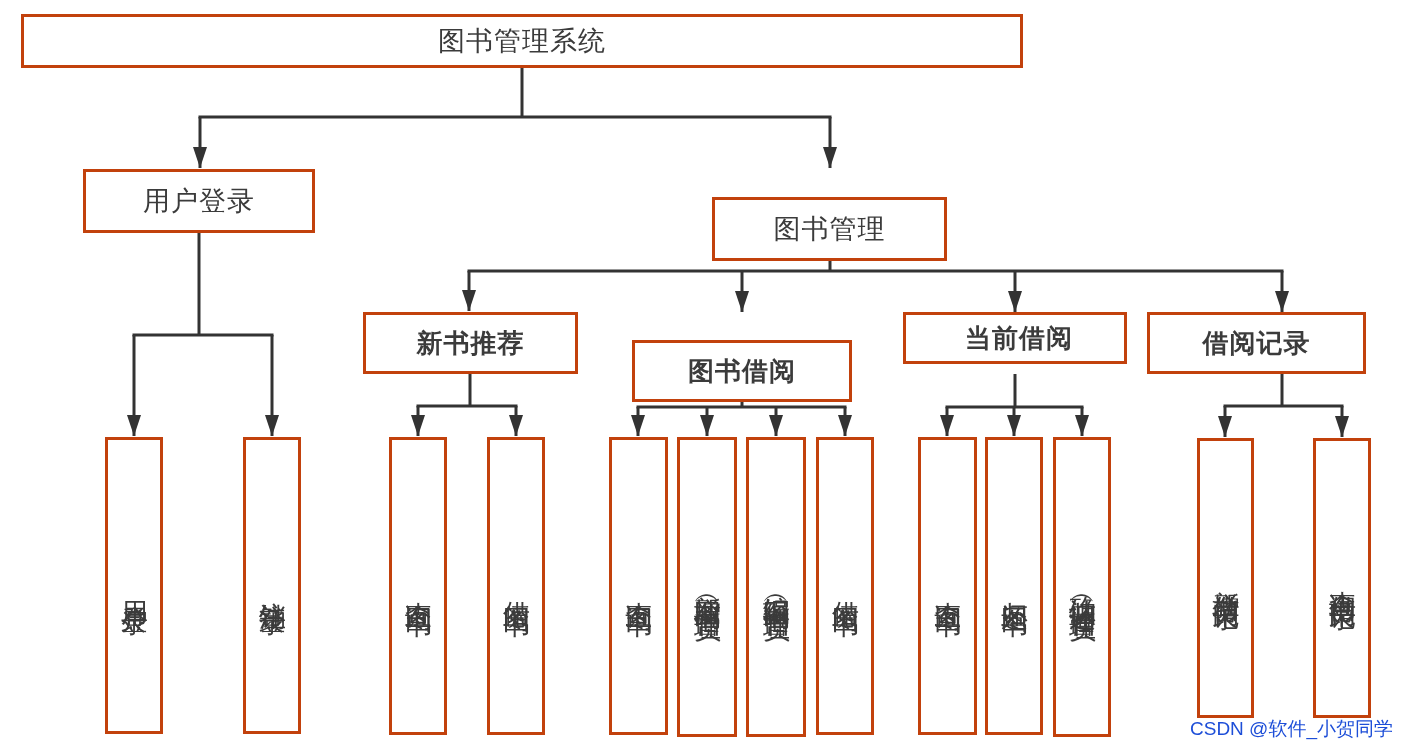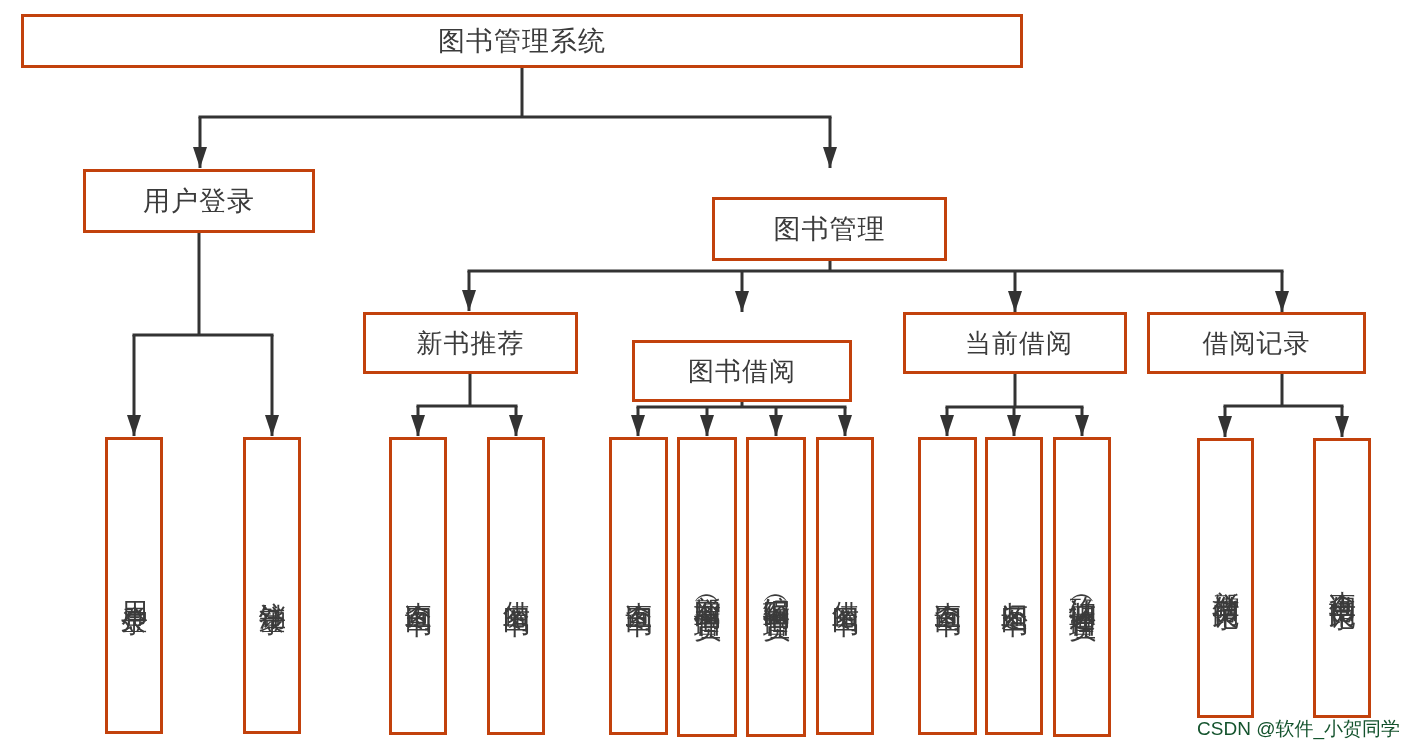--- a/index.html
+++ b/index.html
@@ -33,38 +33,39 @@
     justify-content: center;
     color: #3b3b3b;
     white-space: nowrap;
   }
   .box.h {
     font-size: 27px;
     letter-spacing: 1px;
   }
   .box.h.l2 {
     font-size: 26px;
+    font-weight: bold;
   }
   .box.v {
     writing-mode: vertical-rl;
     text-orientation: mixed;
     font-size: 27px;
     letter-spacing: 3px;
     white-space: normal;
     line-height: 1;
   }
   .watermark {
     position: absolute;
     left: 1190px;
     top: 716px;
     width: 210px;
     font-size: 19px;
-    color: #14532d;
+    color: #1d4ed8;
     letter-spacing: 0px;
-    text-align: right;
+    text-align: left;
     z-index: 5;
   }
 </style>
 </head>
 <body>
 
 <div class="stage">
 
   <svg class="connectors" width="1405" height="747" viewBox="0 0 1405 747" xmlns="http://www.w3.org/2000/svg">
     <defs>
@@ -116,21 +117,21 @@
     </g>
   </svg>
 
   <div class="box h" style="left:21px; top:14px; width:1002px; height:54px;">图书管理系统</div>
 
   <div class="box h" style="left:83px; top:169px; width:232px; height:64px;">用户登录</div>
   <div class="box h" style="left:712px; top:169px; width:235px; height:64px;margin-top:28px;">图书管理</div>
 
   <div class="box h l2" style="left:363px; top:312px; width:215px; height:62px;">新书推荐</div>
   <div class="box h l2" style="left:632px; top:312px; width:220px; height:62px;margin-top:28px;">图书借阅</div>
-  <div class="box h l2" style="left:903px; top:312px; width:224px; height:62px;padding-left:8px;">当前借阅</div>
+  <div class="box h l2" style="left:903px; top:312px; width:224px; height:52px;padding-left:8px;">当前借阅</div>
   <div class="box h l2" style="left:1147px; top:312px; width:219px; height:62px;">借阅记录</div>
 
   <div class="box v" style="left:105px; top:437px; width:58px; height:297px;">用户登录</div>
   <div class="box v" style="left:243px; top:437px; width:58px; height:297px;">注销登录</div>
 
   <div class="box v" style="left:389px; top:437px; width:58px; height:298px;">查询图书</div>
   <div class="box v" style="left:487px; top:437px; width:58px; height:298px;">借阅图书</div>
 
   <div class="box v" style="left:609px; top:437px; width:59px; height:298px;">查询图书</div>
   <div class="box v" style="left:677px; top:437px; width:60px; height:300px;">新增图书（管理员）</div>

